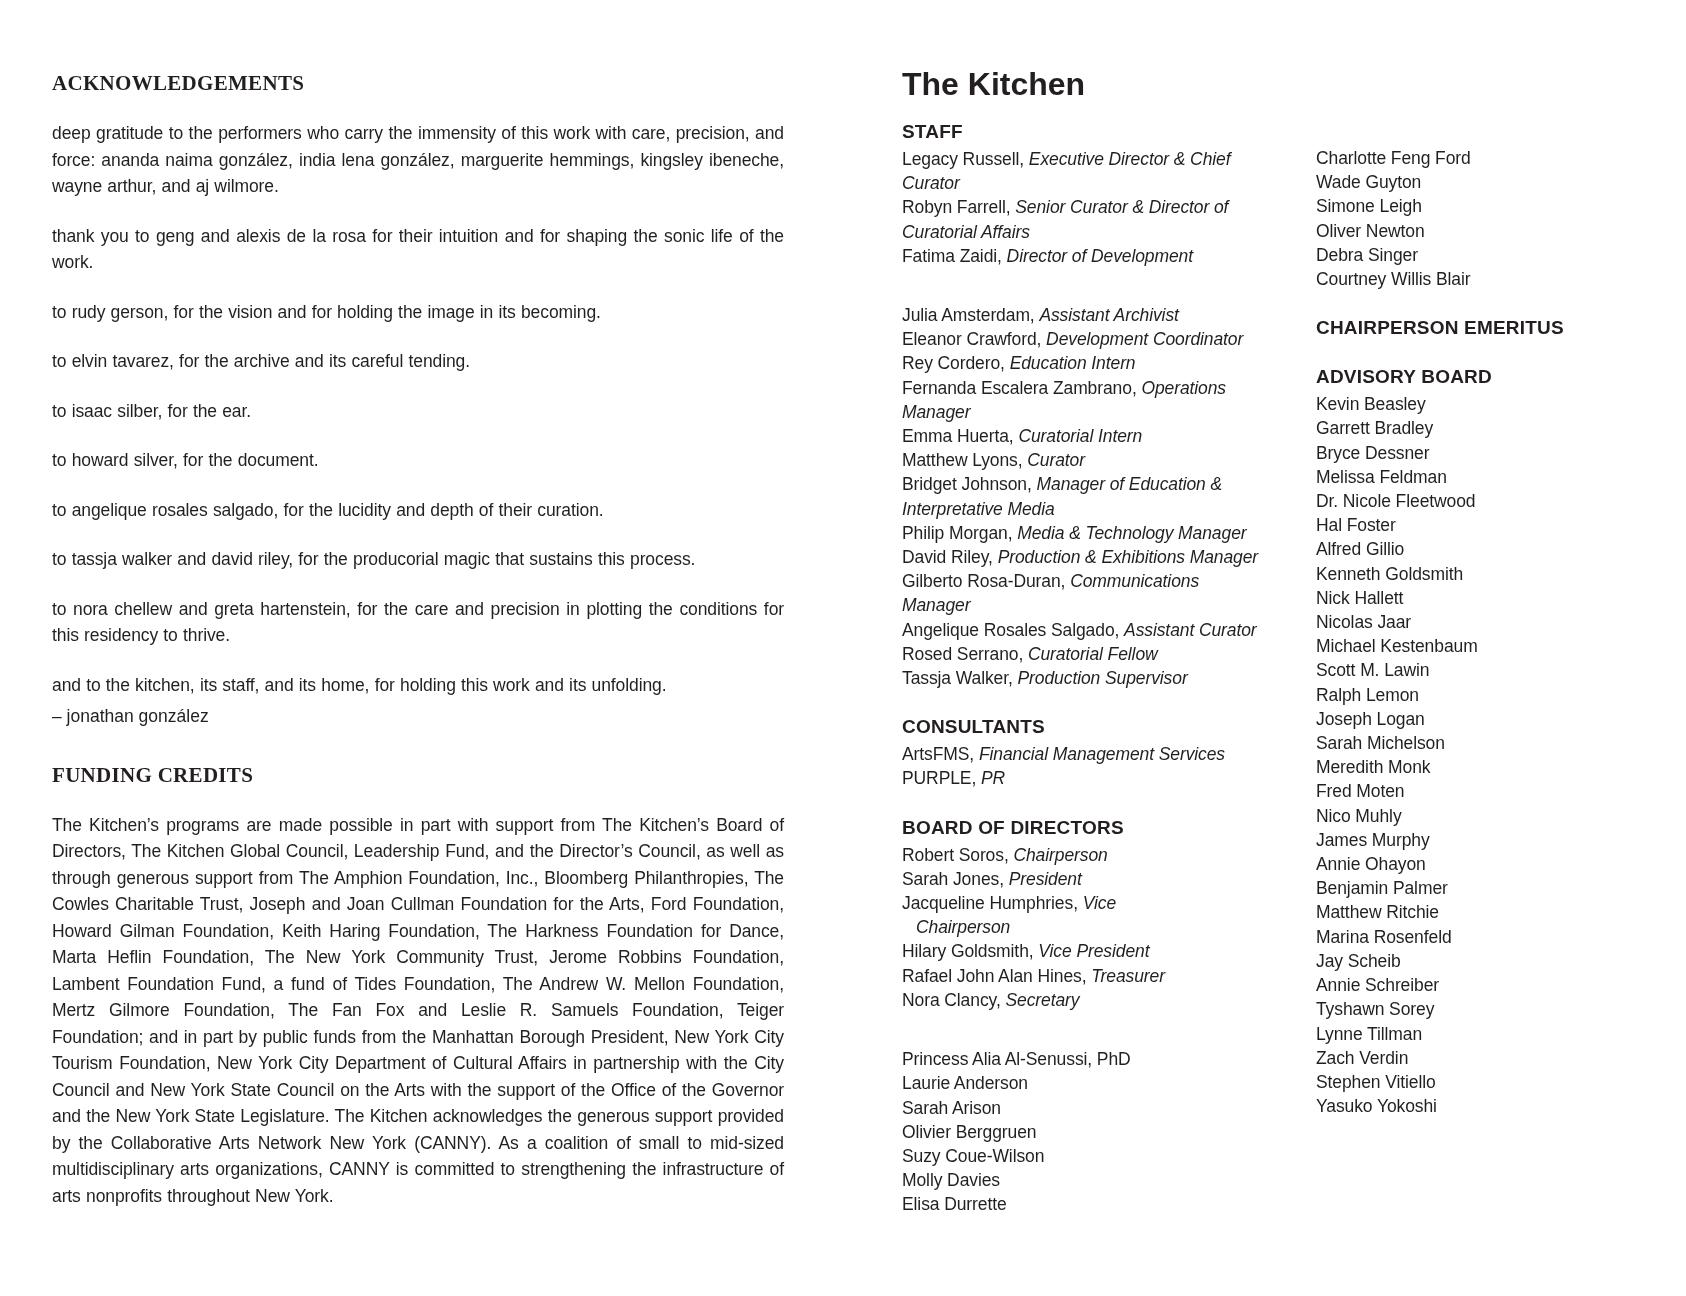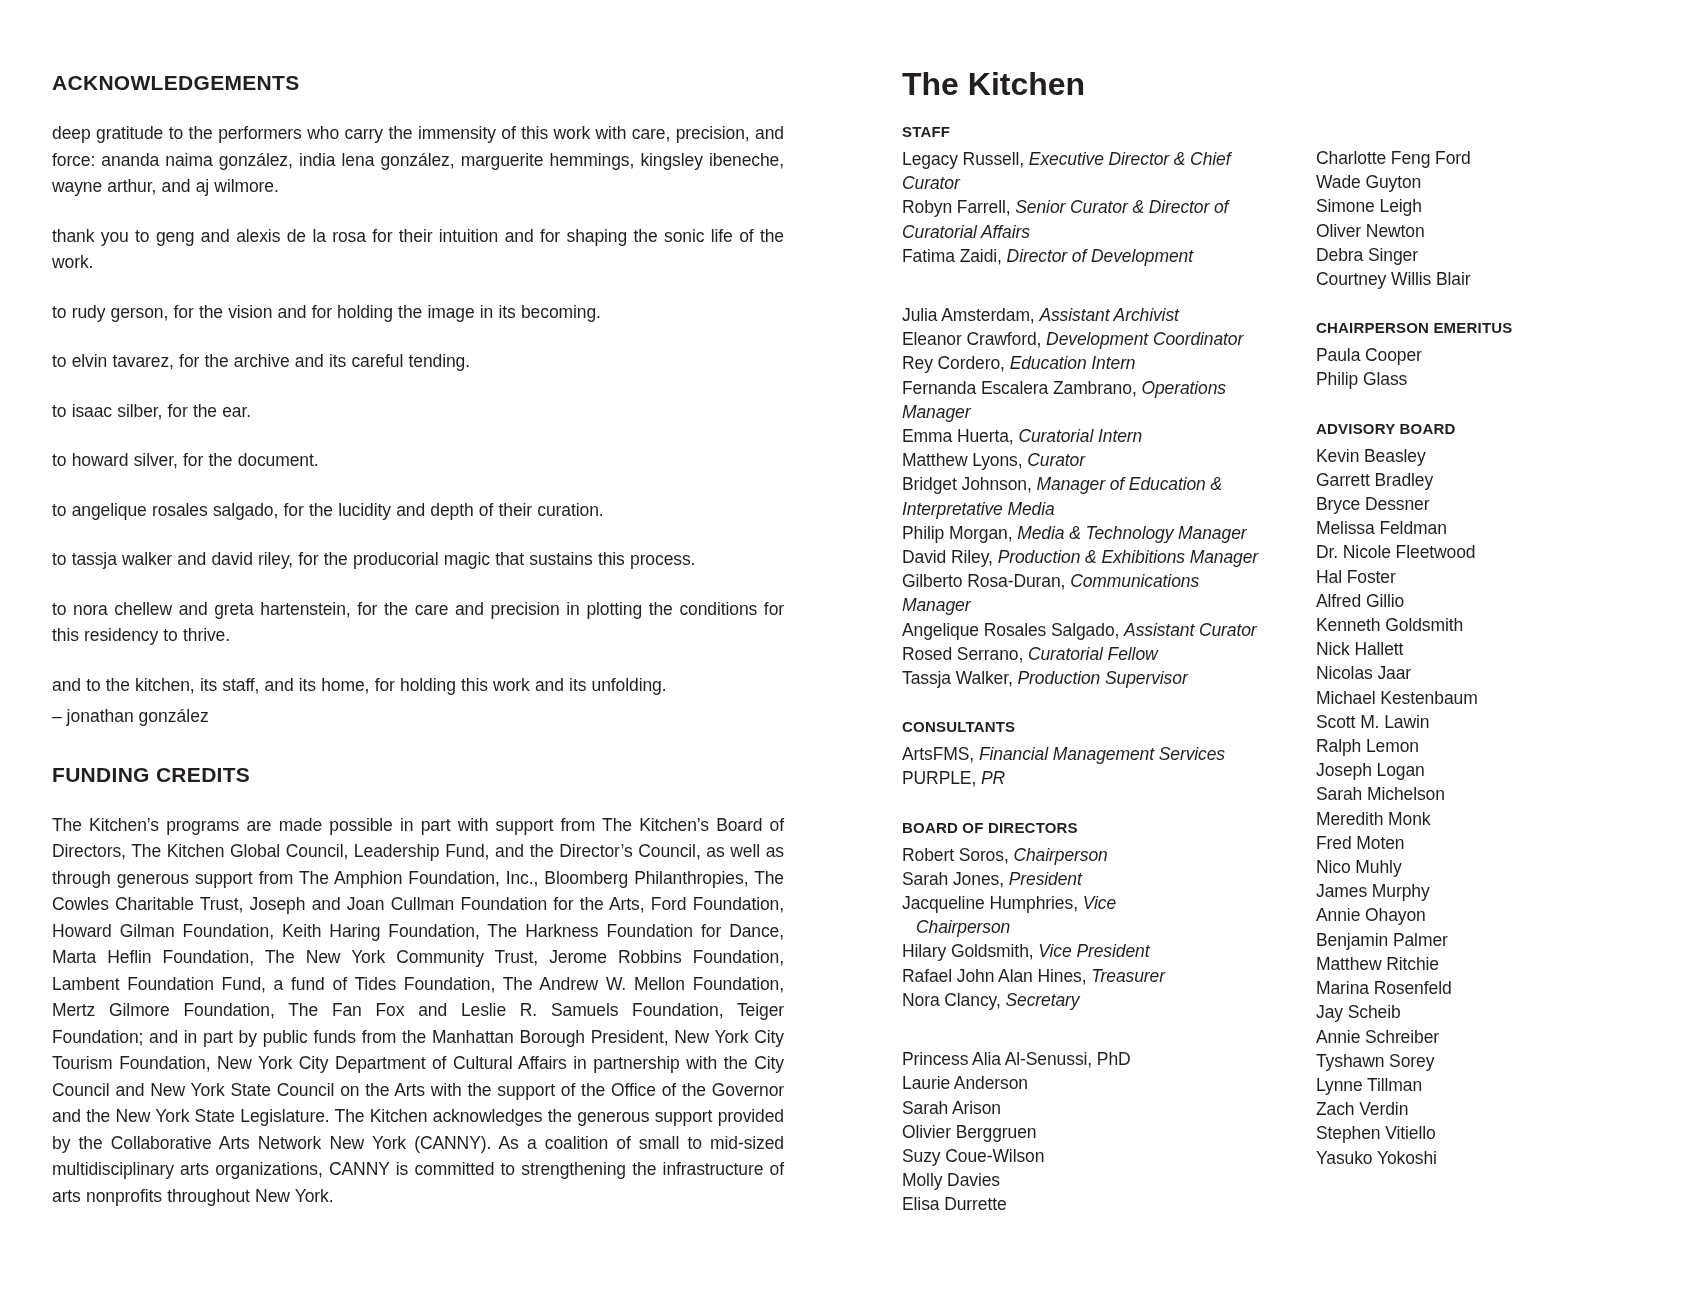--- a/index.html
+++ b/index.html
@@ -7,38 +7,38 @@
     width:1686px;height:1296px;position:relative;
     background:#ffffff;color:#231f20;
     font-family:"Liberation Sans", sans-serif;
     -webkit-font-smoothing:antialiased;
   }
   .col{position:absolute;}
   
   .col-left{left:52px;top:70px;width:732px;}
   .h-big{
     font-size:21px;font-weight:bold;letter-spacing:.3px;
-    margin:0 0 24px 0;line-height:26px;
+    margin:0 0 24px 0;line-height:26px;font-family:Liberation Serif, serif;
   }
   .para{
     font-size:17.5px;line-height:26.5px;margin:0 0 23px 0;
     text-align:justify;letter-spacing:-.1px;word-spacing:.5px;
   }
   .para:last-child{margin-bottom:0;}
   .signature{
     font-size:17.5px;line-height:26.5px;margin:5px 0 32px 0;
   }
   .funding-head{margin-top:0;}
   
   .col-mid{left:902px;top:70px;width:366px;}
   .kitchen-title{
     font-size:32px;font-weight:bold;margin:0 0 22px 0;line-height:28px;
   }
   .h-sec{
-    font-size:15px;font-weight:bold;letter-spacing:.2px;
+    font-size:19px;font-weight:bold;letter-spacing:.2px;
     margin:0 0 3px 0;line-height:24px;
   }
   .h-sec.gap-above{margin-top:25px;}
   .entry{
     font-size:17.5px;line-height:24.2px;letter-spacing:-.1px;
   }
   .entry em{font-style:italic;white-space:pre-line;}
   .group-gap{margin-top:35px;}
   .board-officers .entry{padding-left:14px;text-indent:-14px;}
   
@@ -172,26 +172,20 @@
       <div class="entry">Simone Leigh</div>
 
       <div class="entry">Oliver Newton</div>
 
       <div class="entry">Debra Singer</div>
 
       <div class="entry">Courtney Willis Blair</div>
     </div>
 
   <h3 class="h-sec gap-above">CHAIRPERSON EMERITUS</h3>
-  <div>
-
-      <div class="entry">Paula Cooper</div>
-
-      <div class="entry">Philip Glass</div>
-    </div>
 
   <h3 class="h-sec gap-above">ADVISORY BOARD</h3>
   <div>
 
       <div class="entry">Kevin Beasley</div>
 
       <div class="entry">Garrett Bradley</div>
 
       <div class="entry">Bryce Dessner</div>
 

